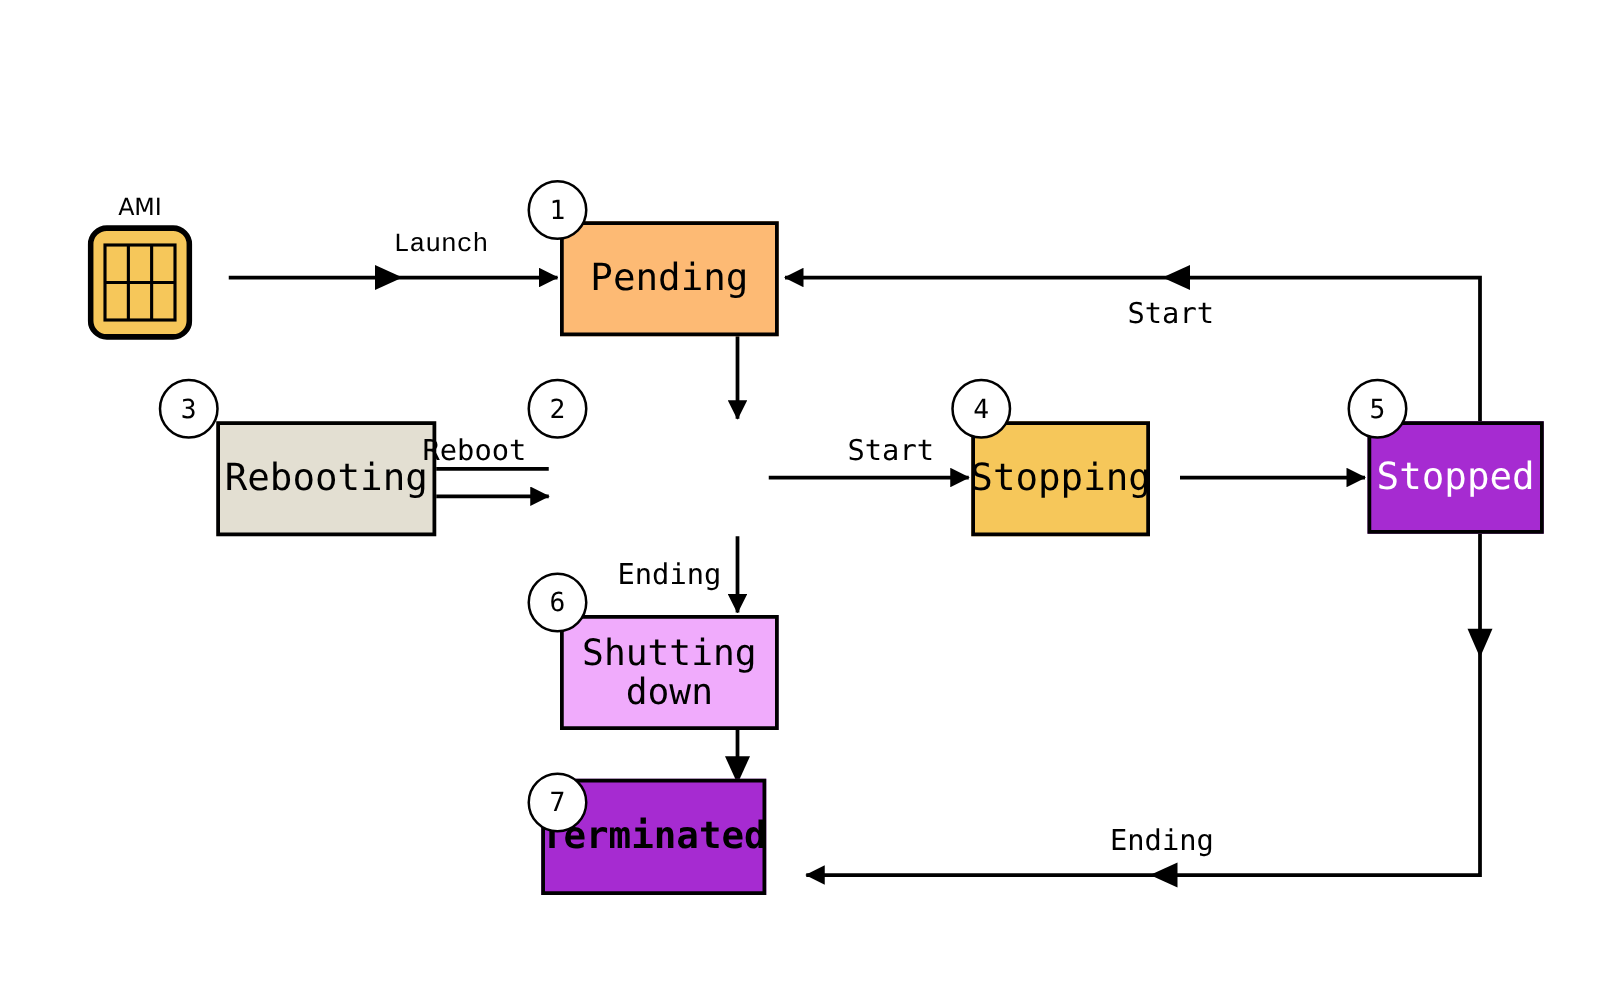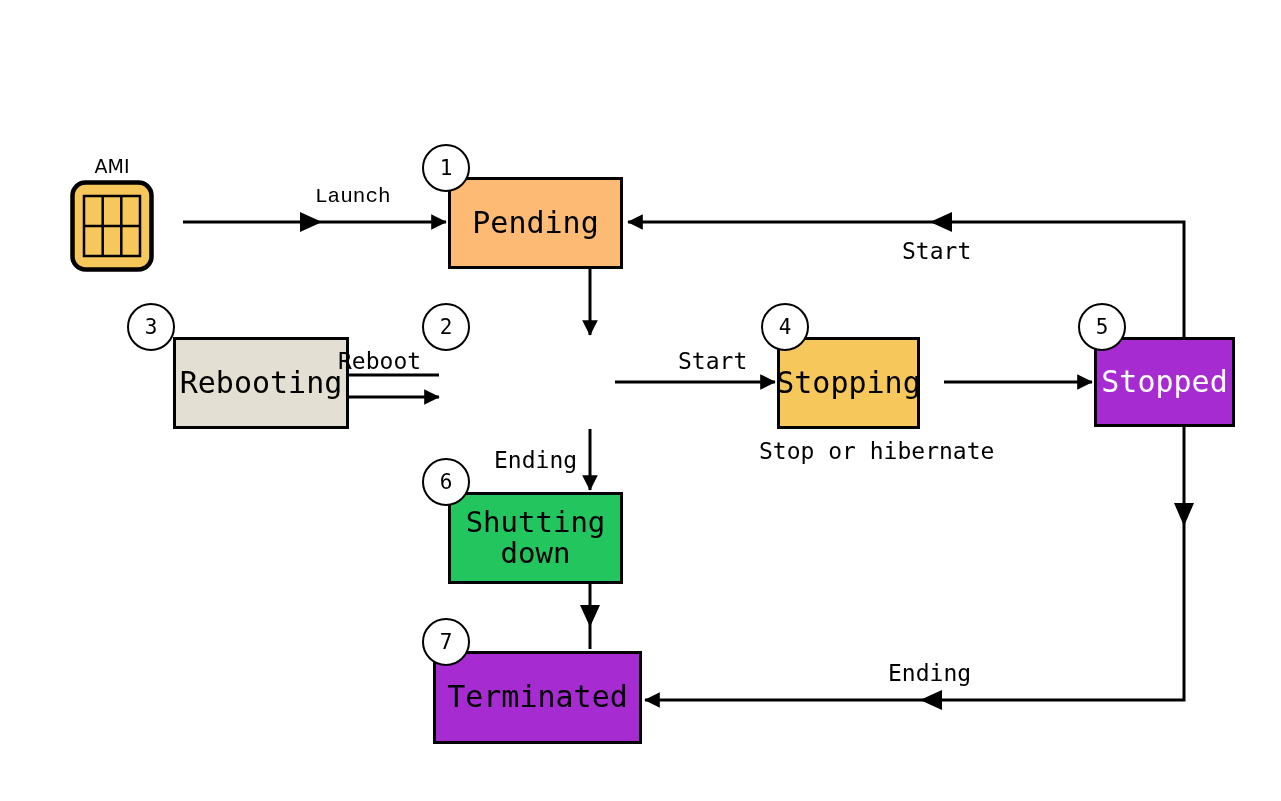--- a/index.html
+++ b/index.html
@@ -39,22 +39,22 @@
     line-height: 1.07;
     color: #000000;
     letter-spacing: 0px;
     white-space: pre-line;
   }
   .node-pending   { left: 448px; top: 177px; width: 175px; height: 92px;  background: #fdba74; }
   .node-rebooting { left: 142px; top: 337px; width: 176px; height: 92px;  background: #E3DFD2; margin-left: 31px; }
   .node-running   { left: 441px; top: 337px; width: 174px; height: 92px;  background: #28D7DC; }
   .node-stopping  { left: 777px; top: 337px; width: 143px; height: 92px;  background: #F6C75A; }
   .node-stopped   { left: 1094px; top: 337px; width: 141px; height: 90px; background: #A62BD1; color: #ffffff; }
-  .node-shutting  { left: 448px; top: 492px; width: 175px; height: 92px;  background: #22c55e; font-size: 29px; }
-  .node-terminated{ left: 433px; top: 651px; width: 209px; height: 93px;  background: #A62BD1; }
+  .node-shutting  { left: 448px; top: 492px; width: 175px; height: 92px;  background: #f0abfc; font-size: 29px; }
+  .node-terminated{ left: 433px; top: 623px; width: 180px; height: 93px;  background: #A62BD1; font-weight: bold; }
 
   .badge {
     position: absolute;
     width: 44px;
     height: 44px;
     border-radius: 50%;
     background: #ffffff;
     border: 2.5px solid #000000;
     display: flex;
     align-items: center;
@@ -196,15 +196,14 @@
   <div class="badge badge-5">5</div>
   <div class="badge badge-6">6</div>
   <div class="badge badge-7">7</div>
 
   <div class="edge-label lbl-launch">Launch</div>
   <div class="edge-label lbl-start">Start</div>
   <div class="edge-label lbl-reboot">Reboot</div>
   <div class="edge-label lbl-stop">Start</div>
   <div class="edge-label lbl-ending-v">Ending</div>
   <div class="edge-label lbl-ending-h">Ending</div>
-  <div class="edge-label lbl-hibernate">Stop or hibernate</div>
 
 </div>
 
 </body></html>

